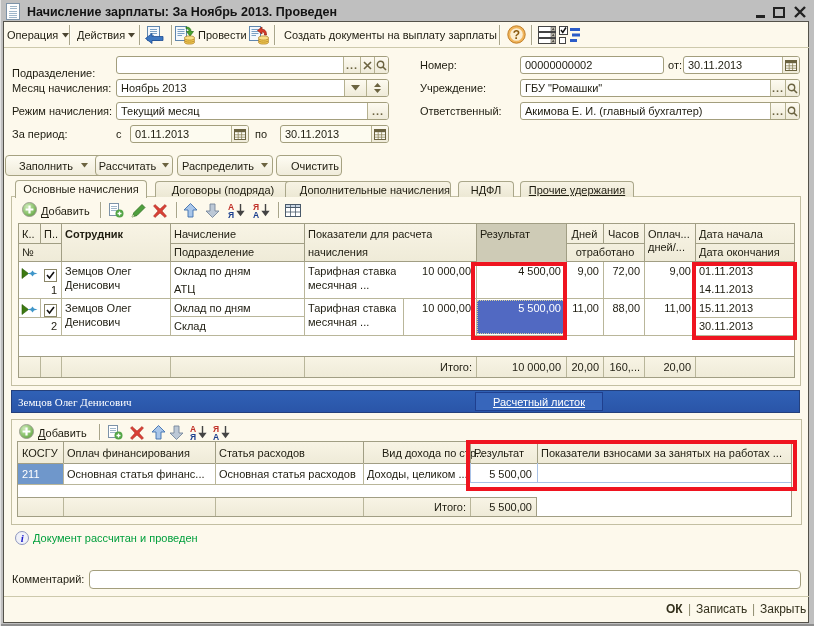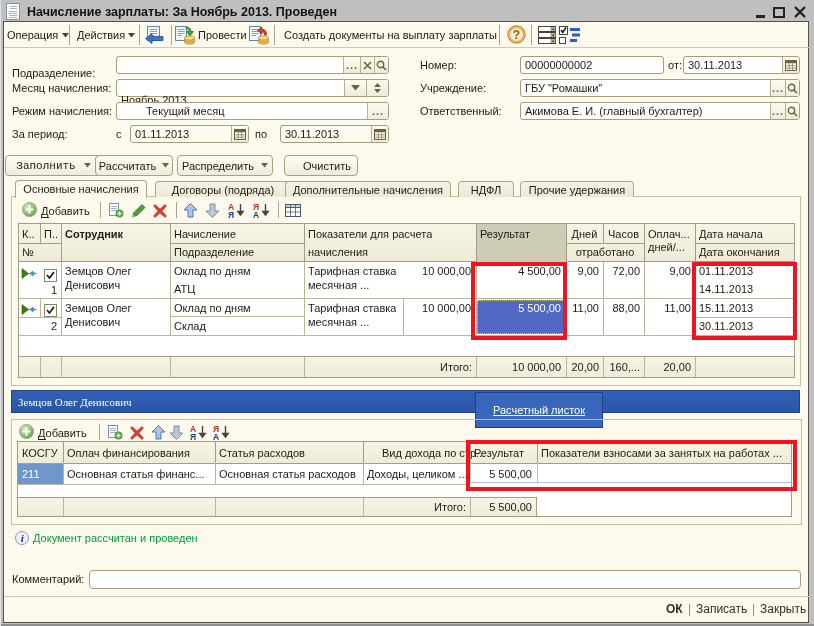--- a/index.html
+++ b/index.html
@@ -142,38 +142,38 @@
       </div>
  <div class="btnseg" style="right:0;top:0;width:14px;height:16px;border-radius:0 2px 2px 0;">
   <svg width="11" height="11" viewBox="0 0 11 11">
           <circle cx="4.5" cy="4.5" r="3.2" fill="none" stroke="#6b6340" stroke-width="1.4"></circle>
           <line x1="7" y1="7" x2="10" y2="10" stroke="#6b6340" stroke-width="1.6"></line>
         </svg>
       </div>
 </div>
 
 <div class="inp" style="left:116px;top:79px;width:273px;height:18px;">
- <div class="lbl" style="left:4px;top:2px;margin-top:12px;">Ноябрь 2013</div>
+ <div class="lbl" style="left:4px;top:2px;">Ноябрь 2013</div>
  <div class="btnseg" style="right:22px;top:0;width:22px;height:16px;">
   <svg width="9" height="6">
           <path d="M0 0 L9 0 L4.5 5.5 Z" fill="#6b6340"></path>
         </svg>
       </div>
  <div class="btnseg" style="right:0;top:0;width:22px;height:16px;border-radius:0 2px 2px 0;flex-direction:column;gap:2px;">
   <svg width="7" height="4">
           <path d="M0 4 L7 4 L3.5 0 Z" fill="#6b6340"></path>
         </svg>
   <svg width="7" height="4">
           <path d="M0 0 L7 0 L3.5 4 Z" fill="#6b6340"></path>
         </svg>
       </div>
 </div>
 
 <div class="inp" style="left:116px;top:102px;width:273px;height:18px;">
- <div class="lbl" style="left:4px;top:2px;margin-left:25px;">Текущий месяц</div>
+ <div class="lbl" style="left:4px;top:2px;">Текущий месяц</div>
  <div class="btnseg" style="right:0;top:0;width:21px;height:16px;border-radius:0 2px 2px 0;font-weight:bold;letter-spacing:1px;">...</div>
 </div>
 
 <div class="lbl" style="left:116px;top:128px;">с</div>
 <div class="inp" style="left:130px;top:125px;width:119px;height:18px;background:#fdfbf0;">
  <div class="lbl" style="left:4px;top:2px;">01.11.2013</div>
  <div class="btnseg" style="right:0;top:0;width:17px;height:16px;border-radius:0 2px 2px 0;">
   <svg width="12" height="11" viewBox="0 0 12 11">
           <rect x="0.5" y="0.5" width="11" height="10" fill="#fdfcf4" stroke="#6b6340"></rect>
           <rect x="1" y="1" width="10" height="2.2" fill="#6b6340"></rect>
@@ -236,36 +236,36 @@
  <div class="lbl" style="left:4px;top:2px;">Акимова Е. И. (главный бухгалтер)</div>
  <div class="btnseg" style="right:14px;top:0;width:15px;height:16px;font-weight:bold;letter-spacing:1px;">...</div>
  <div class="btnseg" style="right:0;top:0;width:14px;height:16px;border-radius:0 2px 2px 0;">
   <svg width="11" height="11" viewBox="0 0 11 11">
           <circle cx="4.5" cy="4.5" r="3.2" fill="none" stroke="#6b6340" stroke-width="1.4"></circle>
           <line x1="7" y1="7" x2="10" y2="10" stroke="#6b6340" stroke-width="1.6"></line>
         </svg>
       </div>
 </div>
 
-<div class="cmdbtn" style="left:5px;top:155px;width:97px;font-family:Liberation Mono, monospace;">Заполнить<svg width="7" height="5" style="margin-left:8px;">
+<div class="cmdbtn" style="left:5px;top:155px;width:97px;">Заполнить<svg width="7" height="5" style="margin-left:8px;">
         <path d="M0 0 L7 0 L3.5 4.5 Z" fill="#6b6340"></path>
       </svg></div>
 <div class="cmdbtn" style="left:95px;top:155px;width:78px;">Рассчитать<svg width="7" height="5" style="margin-left:6px;">
         <path d="M0 0 L7 0 L3.5 4.5 Z" fill="#6b6340"></path>
       </svg></div>
 <div class="cmdbtn" style="left:177px;top:155px;width:96px;">Распределить<svg width="7" height="5" style="margin-left:7px;">
         <path d="M0 0 L7 0 L3.5 4.5 Z" fill="#6b6340"></path>
       </svg></div>
-<div class="cmdbtn" style="left:284px;top:155px;width:74px;padding-left:12px;">Очистить</div>
+<div class="cmdbtn" style="left:276px;top:155px;width:66px;padding-left:12px;">Очистить</div>
 
 <div class="tab on" style="left:15px;top:180px;width:132px;">Основные начисления</div>
 <div class="tab" style="left:155px;top:181px;width:136px;">Договоры (подряда)</div>
-<div class="tab" style="left:285px;top:181px;width:166px;">Дополнительные начисления</div>
+<div class="tab" style="left:285px;top:181px;width:166px;text-align:right;">Дополнительные начисления</div>
 <div class="tab" style="left:458px;top:181px;width:56px;">НДФЛ</div>
-<div class="tab" style="left:520px;top:181px;width:114px;">Прочие удержания</div>
+<div class="tab" style="left:520px;top:181px;width:114px;text-decoration:underline;">Прочие удержания</div>
 
 <div class="ab" style="left:11px;top:196px;width:790px;height:190px;border:1px solid #c3bfa2;"></div>
 <div class="ab" style="left:16px;top:196px;width:130px;height:2px;background:#fdf9ec;z-index:3;"></div>
 
 <svg class="ab" style="left:22px;top:202px;" width="15" height="15" viewBox="0 0 15 15">
  <defs>
         <radialGradient id="gr1" cx="0.35" cy="0.3" r="0.8">
           <stop offset="0" stop-color="#cdeab8"></stop>
           <stop offset="0.6" stop-color="#8cc36e"></stop>
           <stop offset="1" stop-color="#5fa040"></stop>
@@ -434,21 +434,21 @@
 <div class="vline" style="left:644px;top:357px;height:20px;"></div>
 <div class="vline" style="left:695px;top:357px;height:20px;"></div>
 <div class="num" style="left:380px;top:361px;width:92px;">Итого:</div>
 <div class="num" style="left:480px;top:361px;width:81px;">10 000,00</div>
 <div class="num" style="left:566px;top:361px;width:33px;">20,00</div>
 <div class="num" style="left:603px;top:361px;width:37px;">160,...</div>
 <div class="num" style="left:644px;top:361px;width:47px;">20,00</div>
 
 <div class="ab" style="left:11px;top:390px;width:789px;height:23px;background:linear-gradient(180deg,#3061b6,#2a55a8);border:1px solid #24407c;"></div>
 <div class="lbl" style="left:18px;top:396px;color:#fff;font-family:Liberation Serif, serif;">Земцов Олег Денисович</div>
-<div class="link" style="left:475px;top:392px;width:128px;height:36px;">Расчетный листок</div>
+<div class="link" style="left:475px;top:392px;width:128px;height:19px;">Расчетный листок</div>
 
 <div class="ab" style="left:11px;top:419px;width:791px;height:106px;border:1px solid #c3bfa2;"></div>
 
 <svg class="ab" style="left:19px;top:424px;" width="15" height="15" viewBox="0 0 15 15">
  <defs>
         <radialGradient id="gr2" cx="0.35" cy="0.3" r="0.8">
           <stop offset="0" stop-color="#cdeab8"></stop>
           <stop offset="0.6" stop-color="#8cc36e"></stop>
           <stop offset="1" stop-color="#5fa040"></stop>
         </radialGradient>

